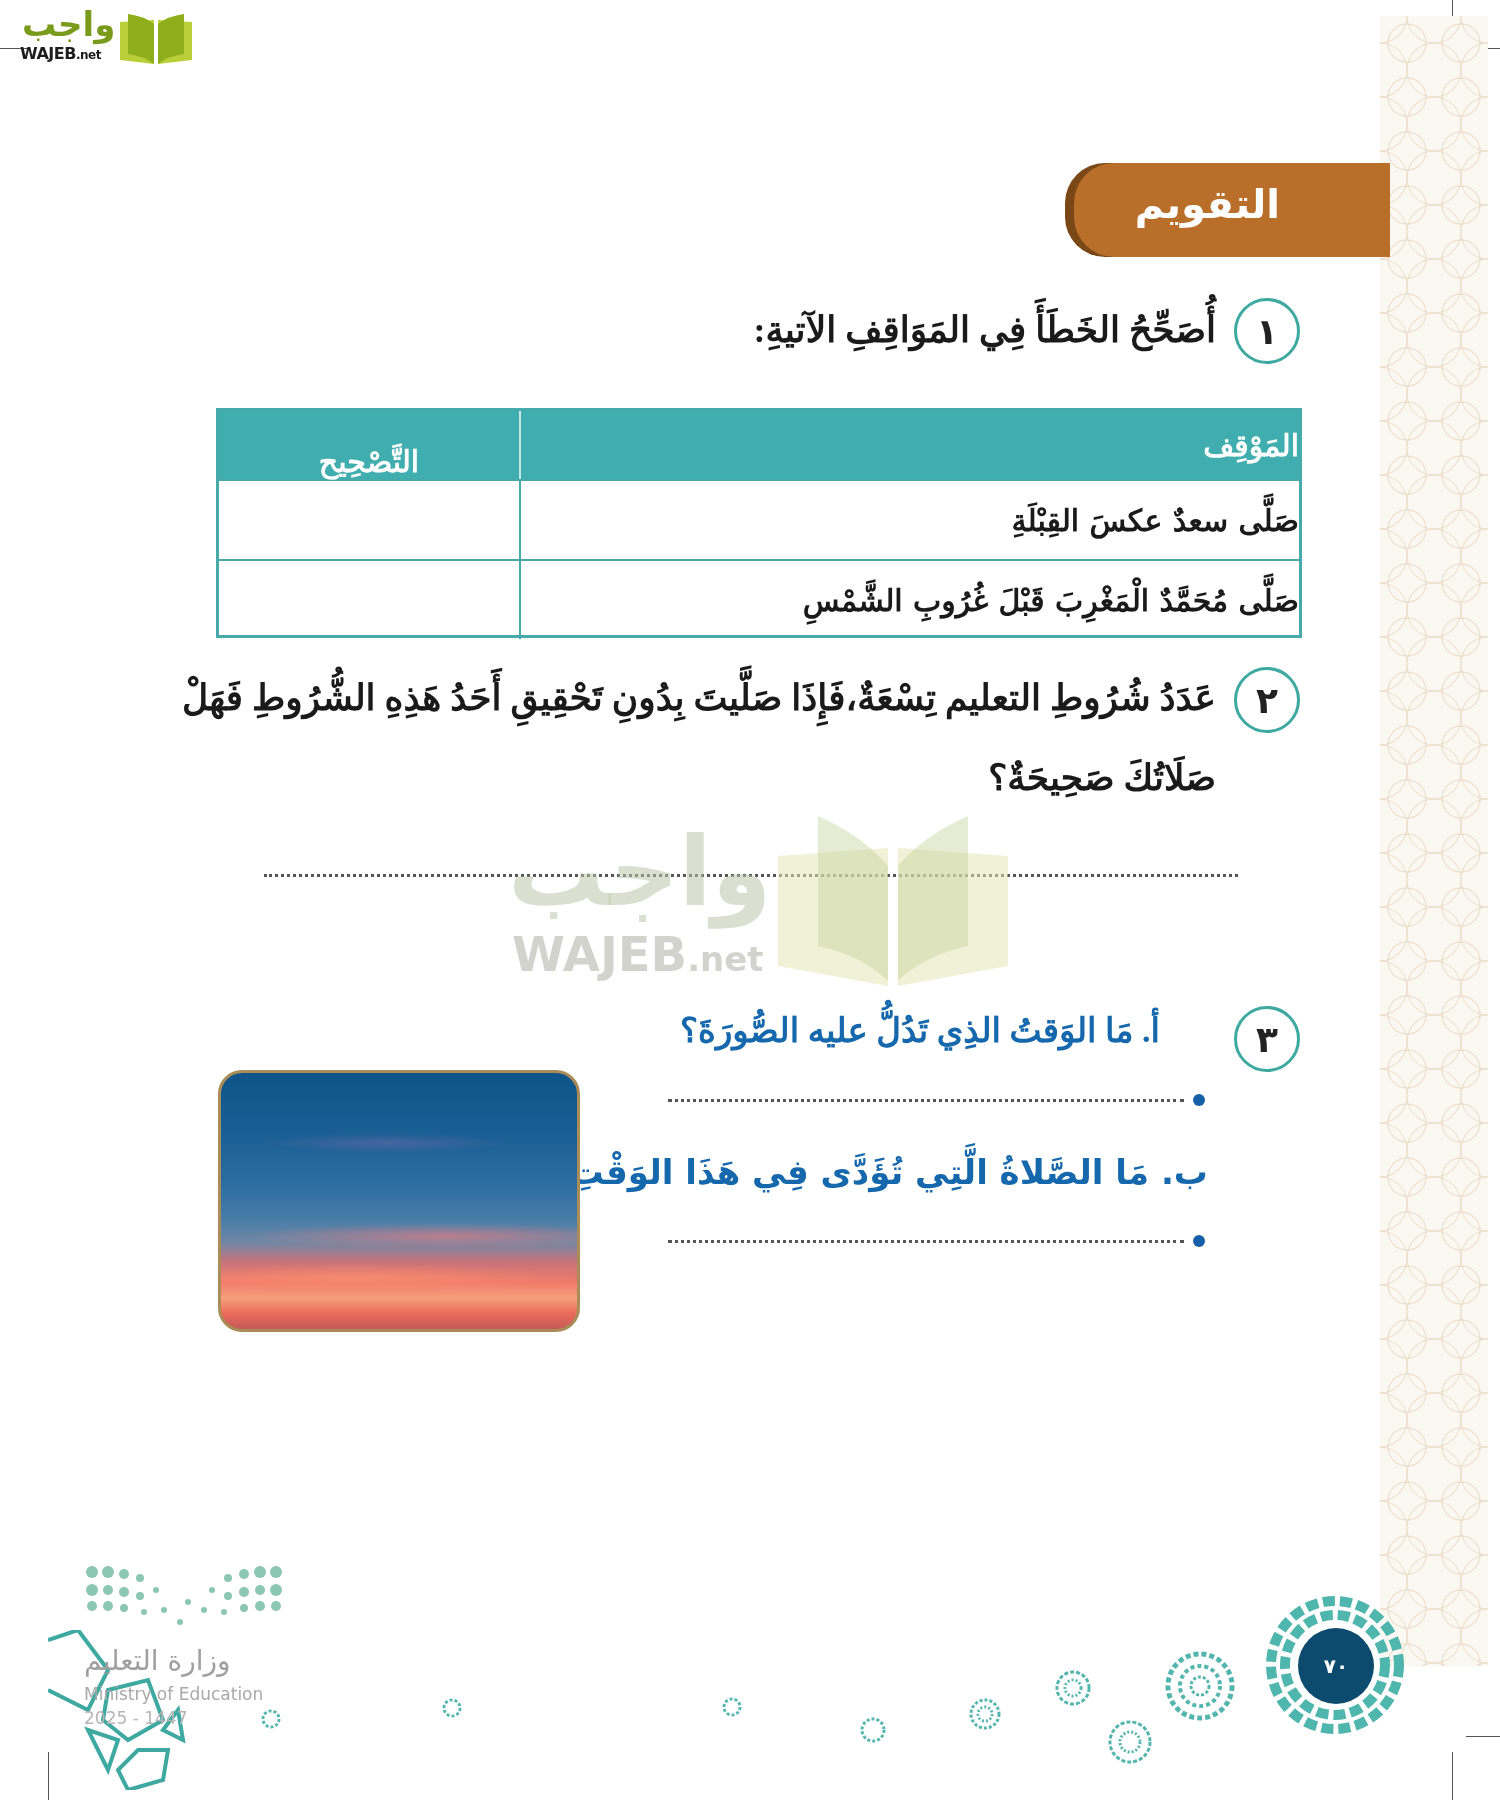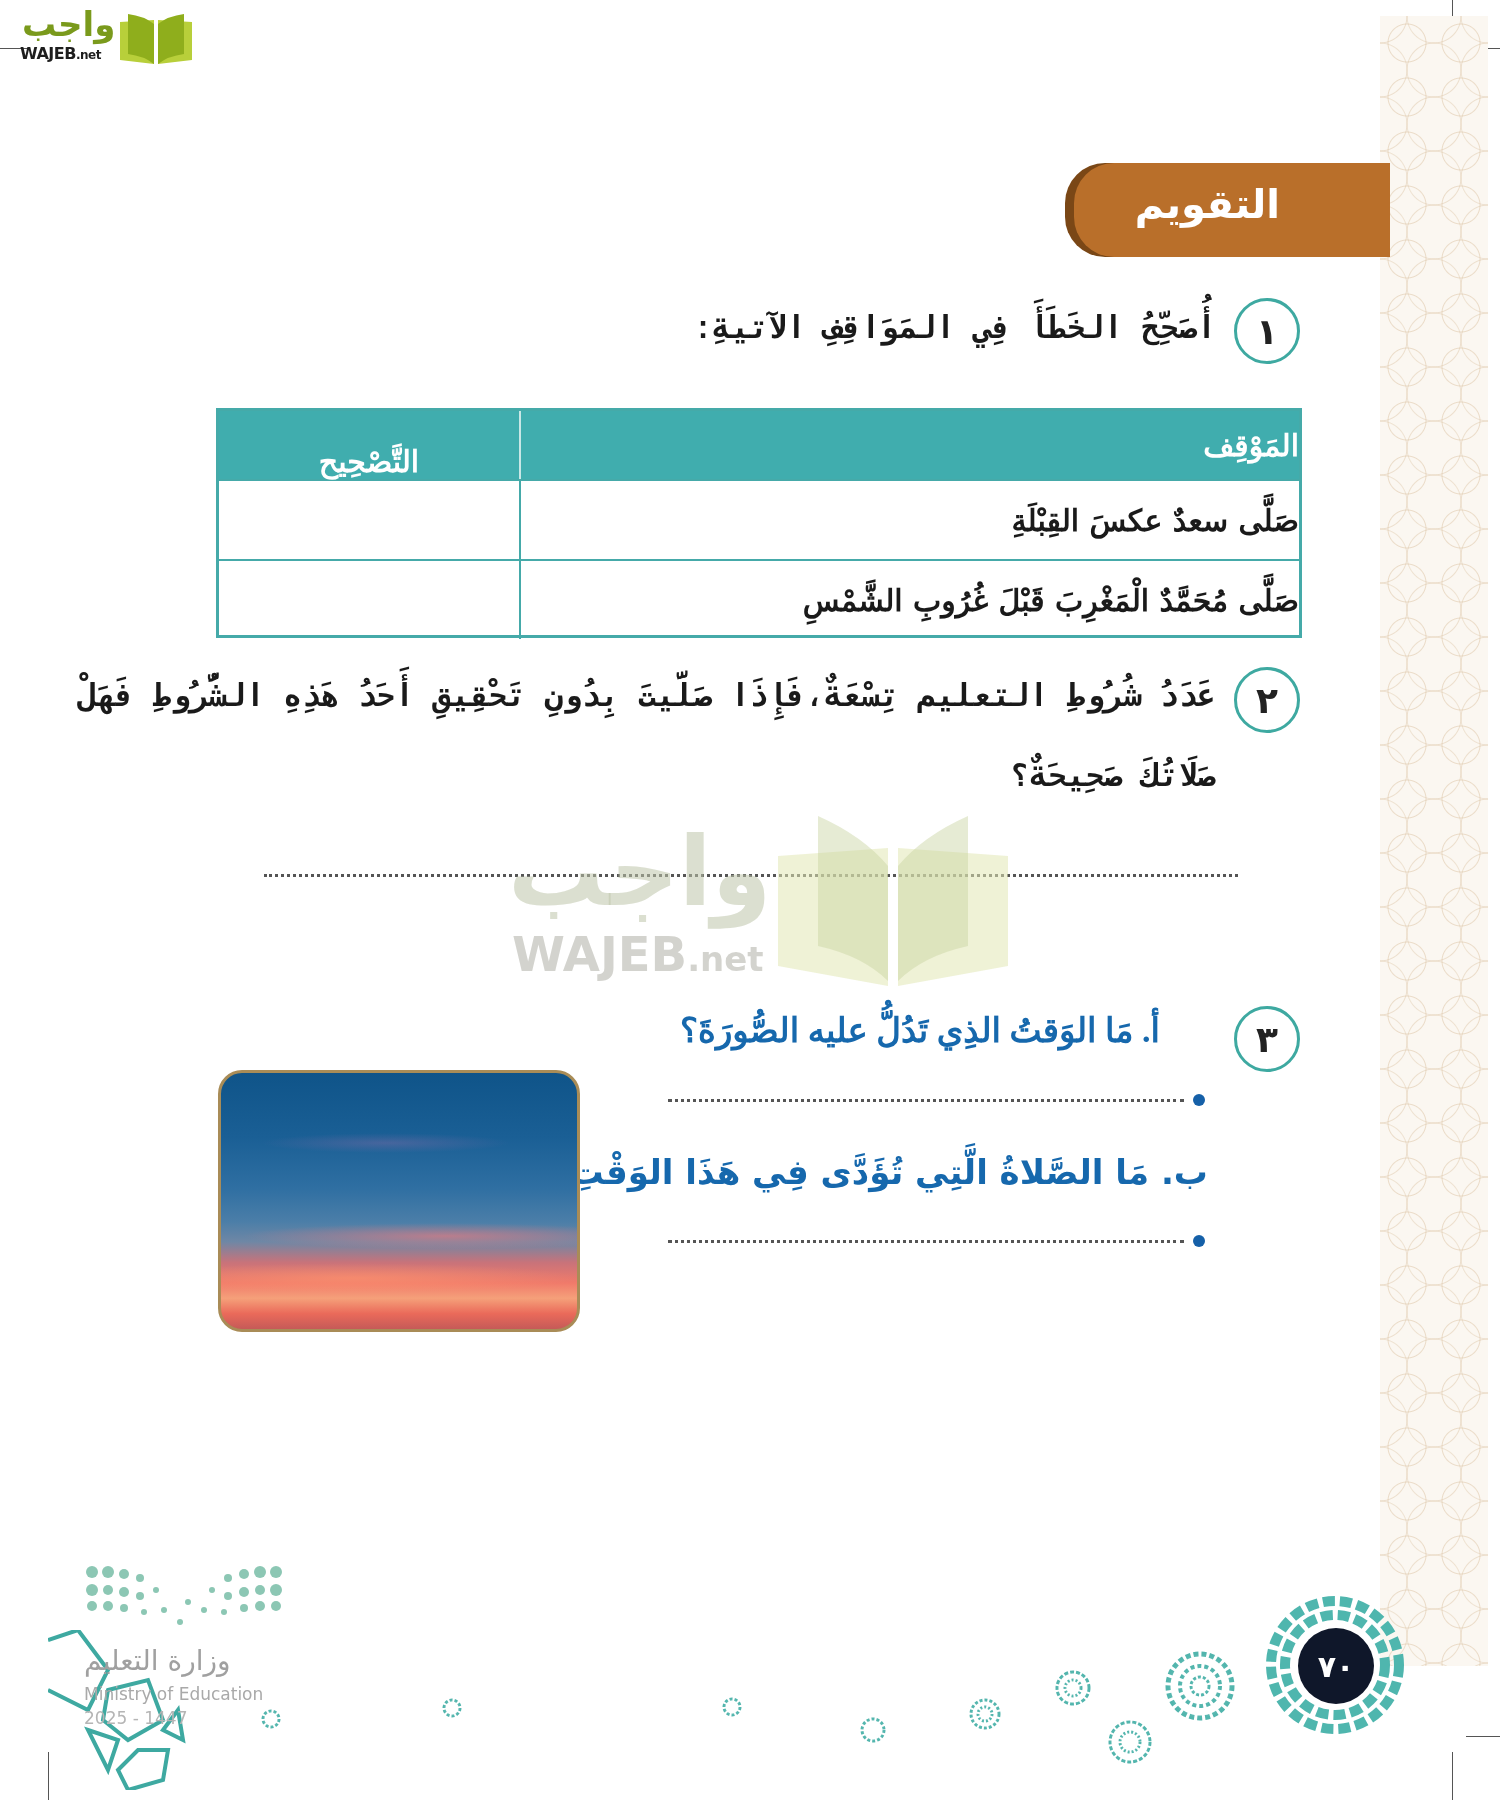--- a/index.html
+++ b/index.html
@@ -40,22 +40,22 @@
   }
 
   
   .qnum {
     position: absolute; width: 66px; height: 66px; border: 3px solid #3ea9a1; border-radius: 50%;
     display: flex; align-items: center; justify-content: center;
     font-size: 36px; font-weight: bold; color: #222; font-family: "DejaVu Sans", sans-serif;
   }
 
   .qtext {
-    position: absolute; direction: rtl; text-align: right; font-family: Liberation Mono, monospace;
-    font-size: 31px; font-weight: bold; color: #1a1a1a; line-height: 80px;
+    position: absolute; direction: rtl; text-align: right; font-family: Liberation Serif, serif;
+    font-size: 36px; font-weight: bold; color: #1a1a1a; line-height: 80px;
   }
 
   
   .table {
     position: absolute; left: 216px; top: 408px; width: 1086px; height: 230px;
     border: 3px solid #45aaa9; direction: rtl; border-collapse: collapse;
   }
   .table .hdr { display: flex; height: 68px; background: #40adae; }
   .table .row { display: flex; height: 80px; border-top: 2px solid #45aaa9; }
   .table .c1 { width: 778px; display: flex; align-items: center; justify-content: flex-start; }
@@ -94,21 +94,21 @@
   
   .ministry { position: absolute; left: 48px; top: 1560px; width: 250px; height: 240px; }
   .ministry .ar { position: absolute; left: 36px; top: 84px; font-size: 28px; color: #a0a0a0; direction: rtl; }
   .ministry .en { position: absolute; left: 36px; top: 124px; font-size: 17px; color: #a9a9a9; }
   .ministry .yr { position: absolute; left: 36px; top: 148px; font-size: 17px; color: #b5b5b5; }
 
   
   .pagenum-wrap { position: absolute; left: 1262px; top: 1592px; width: 146px; height: 146px; }
   .pagenum {
     position: absolute; left: 36px; top: 36px; width: 76px; height: 76px; border-radius: 50%;
-    background: #0f172a; color: #fff; font-size: 30px; font-weight: bold;
+    background: #0c4a6e; color: #fff; font-size: 20px; font-weight: bold;
     display: flex; align-items: center; justify-content: center;
   }
 </style>
 </head>
 <body>
 
 <div class="crop" style="left:1452px;top:0;width:1px;height:36px;"></div>
 <div class="crop" style="left:1466px;top:48px;width:34px;height:1px;"></div>
 <div class="crop" style="left:0;top:48px;width:28px;height:1px;"></div>
 <div class="crop" style="left:48px;top:1752px;width:1px;height:48px;"></div>

